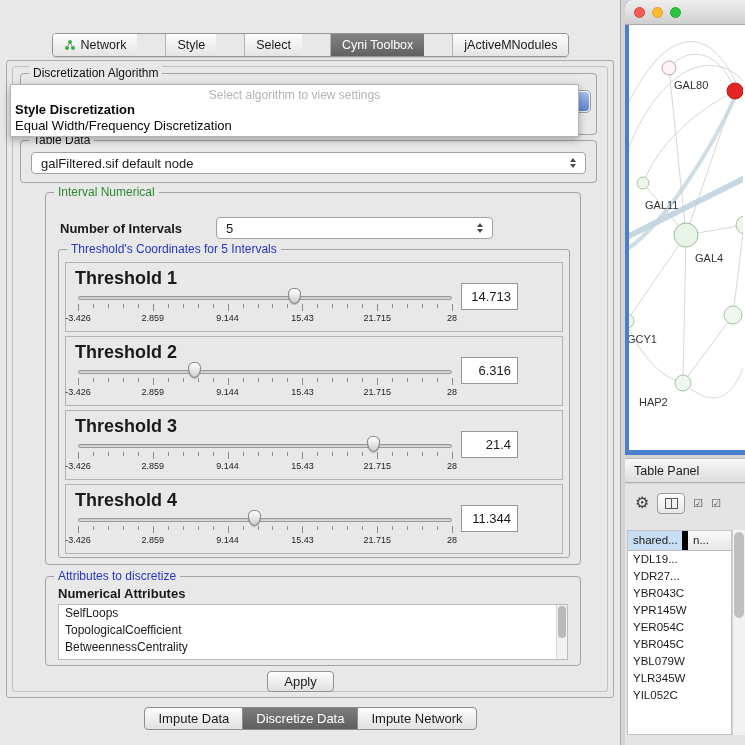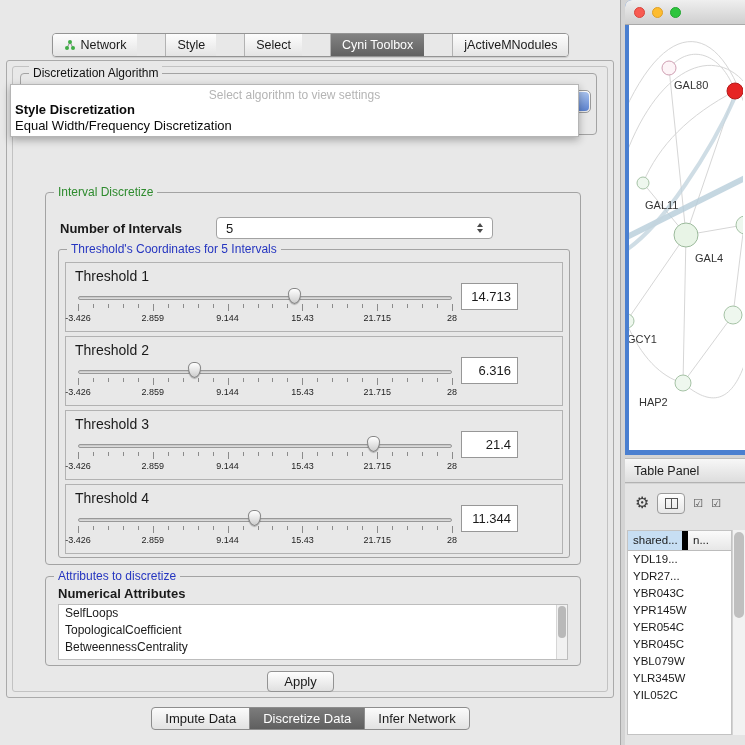--- a/index.html
+++ b/index.html
@@ -46,21 +46,21 @@
   .arrows .up { border-bottom:4px solid #4a4a4a; }
   .arrows .down { border-top:4px solid #4a4a4a; }
 
   
   .interval-group { left:45px; top:192px; width:536px; height:373px; }
   .num-label { position:absolute; left:14px; top:28px; font-size:13px; font-weight:bold; }
   .num-combo { left:170px; top:24px; width:277px; height:22px; }
   .thr-group { position:absolute; left:12px; top:56px; width:512px; height:309px; border:1px solid #a3a3a3; border-radius:3px; }
   .thr-panels { position:absolute; left:6px; right:6px; top:12px; display:flex; flex-direction:column; gap:4px; }
   .thr-panel { position:relative; height:70px; border:1px solid #b2b2b2; background:#e8e8e8; }
-  .thr-label { position:absolute; left:9px; top:5px; font-size:14px; font-weight:normal; }
+  .thr-label { position:absolute; left:9px; top:5px; font-size:18px; font-weight:bold; }
   .slider-row { position:absolute; left:12px; right:110px; top:25px; height:40px; }
   .slider-track { position:absolute; left:0; right:0; top:8px; height:4px; background:linear-gradient(#c2c2c2,#e3e3e3); border:1px solid #989898; border-radius:2px; }
   .slider-thumb { position:absolute; top:0; width:13px; height:16px; margin-left:-6px; background:linear-gradient(#ffffff,#cdcdcd); border:1px solid #858585; border-radius:6px 6px 7px 7px / 6px 6px 11px 11px; box-shadow:0 1px 1px rgba(0,0,0,.25); }
   .slider-ticks { position:absolute; left:0; right:0; top:16px; height:8px; }
   .tick { position:absolute; top:0; width:1px; height:4px; background:#8b8b8b; }
   .tick.major { height:7px; }
   .tick-labels { position:absolute; left:0; right:0; top:25px; height:11px; font-size:9px; color:#1d1d1d; }
   .tick-labels span { position:absolute; transform:translateX(-50%); white-space:nowrap; }
   .thr-value { position:absolute; right:44px; top:20px; width:57px; height:27px; background:#fff; border:1px solid #979797; display:flex; align-items:center; justify-content:flex-end; padding:0 6px; font-size:13px; }
 
@@ -153,23 +153,33 @@
     <div class="algo-combo">
       <span class="blue-cap"></span>
     </div>
 
     <div class="algo-popup">
       <div class="popup-placeholder">Select algorithm to view settings</div>
       <div class="popup-item bold">Style Discretization</div>
       <div class="popup-item">Equal Width/Frequency Discretization</div>
     </div>
 
+    <div class="group td-group">
+      <span class="group-title">Table Data</span>
+      <div class="combo td-combo">
+        <span>galFiltered.sif default node</span>
+        <span class="arrows">
+            <i class="up"></i>
+            <i class="down"></i>
+          </span>
+      </div>
+    </div>
 
     <div class="group interval-group">
-      <span class="group-title green">Interval Discretize</span>
+      <span class="group-title green">Interval Numerical</span>
 
       <span class="num-label">Number of Intervals</span>
       <div class="combo num-combo">
         <span>5</span>
         <span class="arrows">
             <i class="up"></i>
             <i class="down"></i>
           </span>
       </div>
 
@@ -372,21 +382,21 @@
             <div class="thumb"></div>
           </div>
       </div>
     </div>
 
     <div class="apply-btn">Apply</div>
 
     <div class="bottom-tabs">
       <div class="b-tab">Impute Data</div>
       <div class="b-tab selected">Discretize Data</div>
-      <div class="b-tab">Infer Network</div>
+      <div class="b-tab">Impute Network</div>
     </div>
   </div>
 
   <div class="network-window">
     <div class="net-titlebar">
       <span class="light red"></span>
       <span class="light yellow"></span>
       <span class="light green"></span>
     </div>
     <div class="net-canvas">

